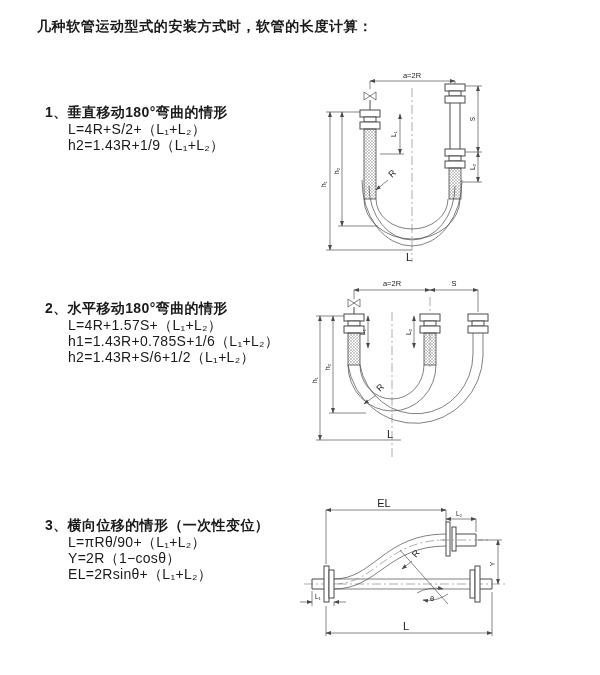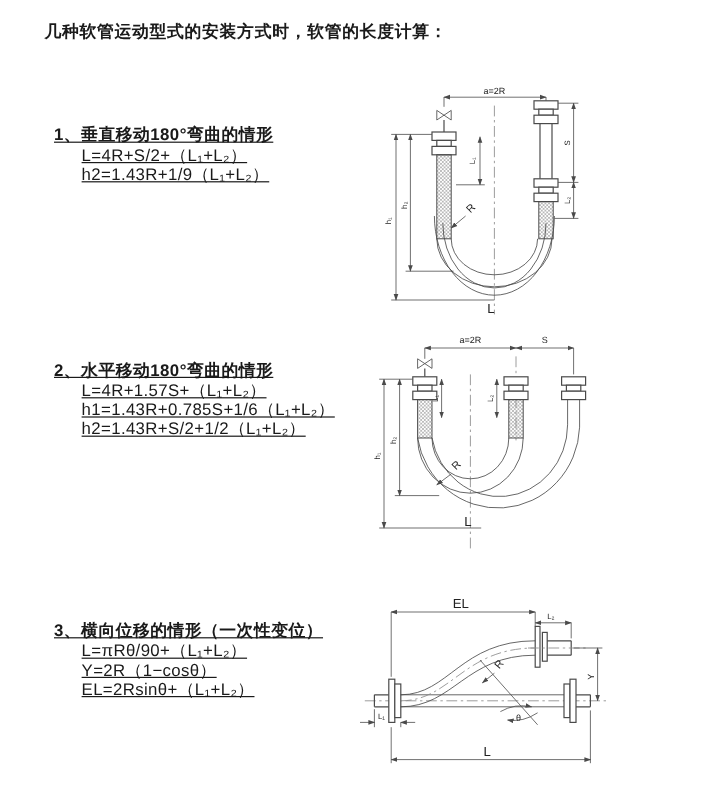--- a/index.html
+++ b/index.html
@@ -1,20 +1,20 @@
 <!DOCTYPE html>
 <html><head>
 <meta charset="utf-8">
 <style>
   html,body{margin:0;padding:0;}
   body{width:600px;height:675px;background:#ffffff;position:relative;overflow:hidden;
        font-family:"Liberation Sans","DejaVu Sans",sans-serif;color:#1a1a1a;}
   .page{position:absolute;inset:0;background:#fff;padding-left:44px;}
   .title{position:absolute;left:37px;top:18px;font-size:14px;font-weight:bold;letter-spacing:.6px;}
-  .sec{position:absolute;left:45px;text-decoration:underline;}
+  .sec{position:absolute;left:45px;}
   .sec-h{font-size:14px;font-weight:bold;letter-spacing:.4px;line-height:18px;}
   .formula{font-size:14px;line-height:16px;margin:0 0 0 23px;letter-spacing:.3px;}
   svg.diag{position:absolute;}
   .ol{stroke:#4a4a4a;stroke-width:1;fill:none;}
   .th{stroke:#4a4a4a;stroke-width:.7;fill:none;}
   .dm{stroke:#555;stroke-width:.7;fill:none;}
   .cl{stroke:#8a8a8a;stroke-width:.7;fill:none;stroke-dasharray:9 3 2 3;}
   .fl{fill:#fff;stroke:#4a4a4a;stroke-width:1;}
   svg text{fill:#222;}
   .t6{font-size:6.5px;}
@@ -32,21 +32,21 @@
   <div class="sec" style="top:103px">
     <div class="sec-h">1、垂直移动180°弯曲的情形</div>
     <div class="formula">L=4R+S/2+（L₁+L₂）</div>
     <div class="formula">h2=1.43R+1/9（L₁+L₂）</div>
   </div>
 
   <div class="sec" style="top:299px">
     <div class="sec-h">2、水平移动180°弯曲的情形</div>
     <div class="formula">L=4R+1.57S+（L₁+L₂）</div>
     <div class="formula">h1=1.43R+0.785S+1/6（L₁+L₂）</div>
-    <div class="formula">h2=1.43R+S/2+1/2（L₁+L₂）</div>
+    <div class="formula">h2=1.43R+S/6+1/2（L₁+L₂）</div>
   </div>
 
   <div class="sec" style="top:516px">
     <div class="sec-h">3、横向位移的情形（一次性变位）</div>
     <div class="formula">L=πRθ/90+（L₁+L₂）</div>
     <div class="formula">Y=2R（1−cosθ）</div>
     <div class="formula">EL=2Rsinθ+（L₁+L₂）</div>
   </div>
 
   <svg class="diag" style="left:312px;top:66px" width="250" height="200" viewBox="0 0 250 200">

